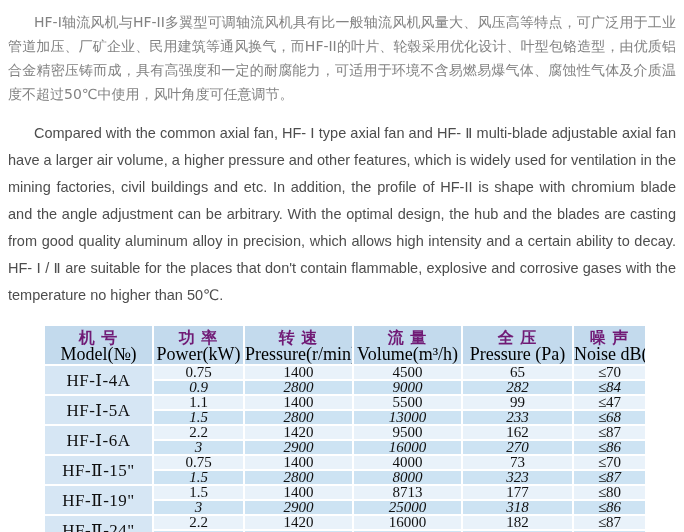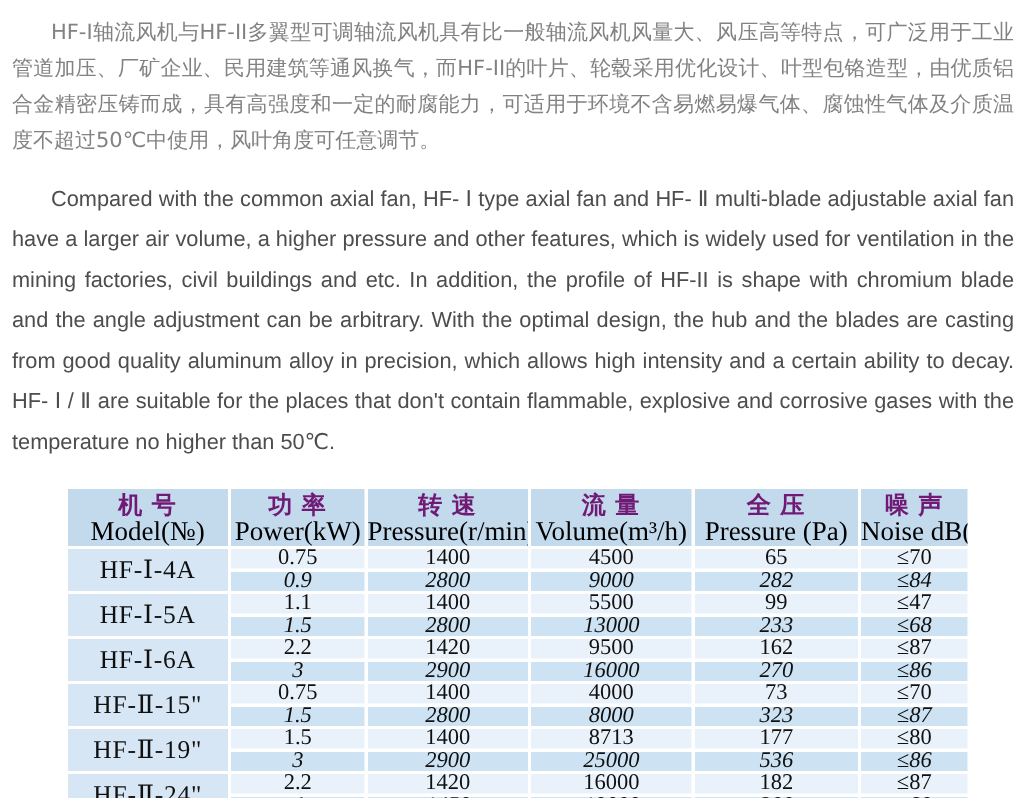--- a/index.html
+++ b/index.html
@@ -197,21 +197,21 @@
             <td class="num-cell">1.5</td>
             <td class="num-cell">1400</td>
             <td class="num-cell">8713</td>
             <td class="num-cell">177</td>
             <td class="num-cell">≤80</td>
           </tr>
           <tr class="row-dark">
             <td class="num-cell">3</td>
             <td class="num-cell">2900</td>
             <td class="num-cell">25000</td>
-            <td class="num-cell">536</td>
+            <td class="num-cell">318</td>
             <td class="num-cell">≤86</td>
           </tr>
           <tr class="row-light">
             <td class="model-cell" rowspan="2">HF-Ⅱ-24"</td>
             <td class="num-cell">2.2</td>
             <td class="num-cell">1420</td>
             <td class="num-cell">16000</td>
             <td class="num-cell">182</td>
             <td class="num-cell">≤87</td>
           </tr>

